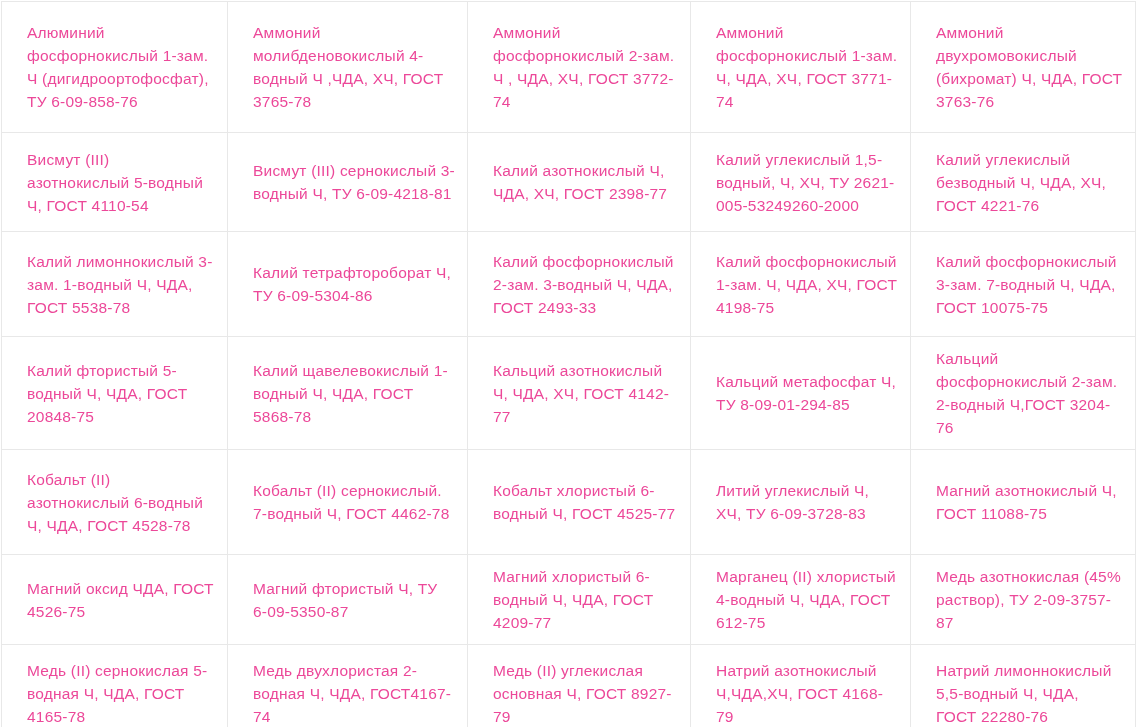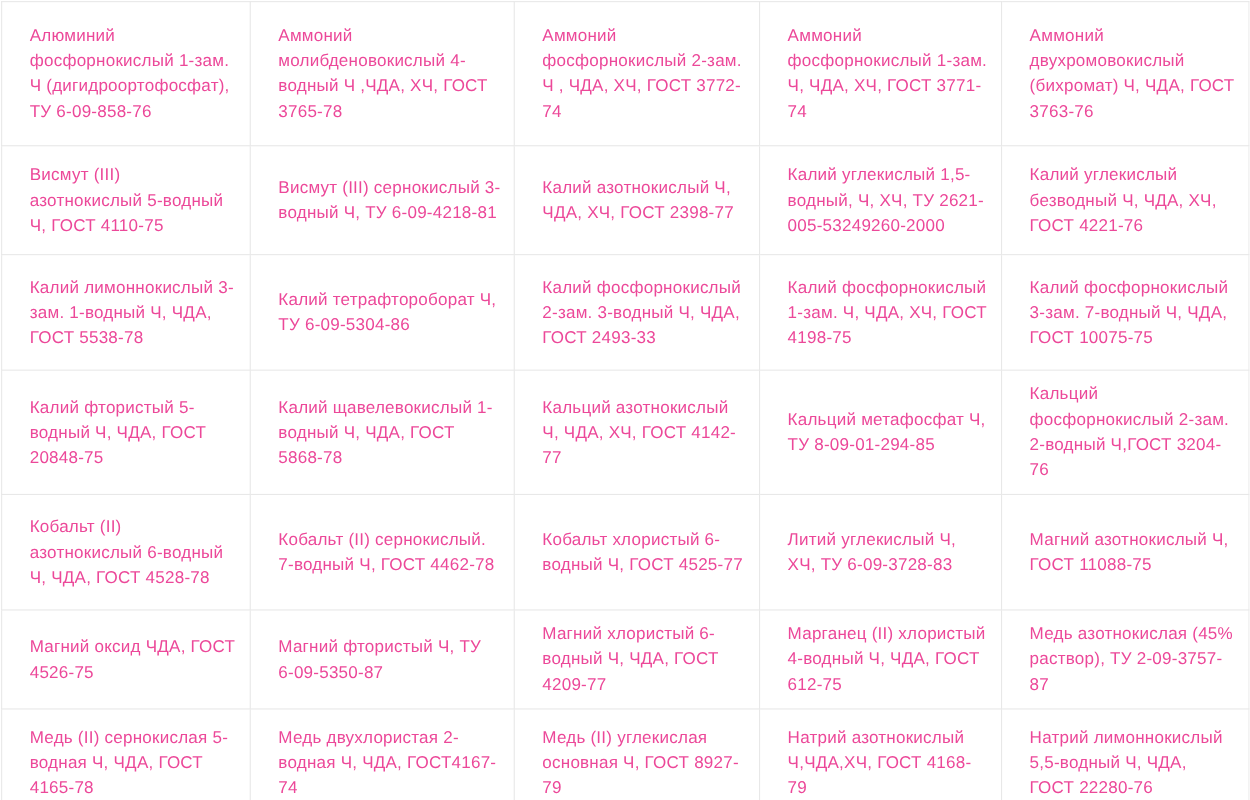--- a/index.html
+++ b/index.html
@@ -50,21 +50,21 @@
     </colgroup>
     <tbody>
       <tr class="r1">
         <td>Алюминий фосфорнокислый 1-зам. Ч (дигидроортофосфат), ТУ 6-09-858-76</td>
         <td>Аммоний молибденовокислый 4-водный Ч ,ЧДА, ХЧ, ГОСТ 3765-78</td>
         <td>Аммоний фосфорнокислый 2-зам. Ч , ЧДА, ХЧ, ГОСТ 3772-74</td>
         <td>Аммоний фосфорнокислый 1-зам. Ч, ЧДА, ХЧ, ГОСТ 3771-74</td>
         <td>Аммоний двухромовокислый (бихромат) Ч, ЧДА, ГОСТ 3763-76</td>
       </tr>
       <tr class="r2">
-        <td>Висмут (III) азотнокислый 5-водный Ч, ГОСТ 4110-75</td>
+        <td>Висмут (III) азотнокислый 5-водный Ч, ГОСТ 4110-54</td>
         <td>Висмут (III) сернокислый 3-водный Ч, ТУ 6-09-4218-81</td>
         <td>Калий азотнокислый Ч, ЧДА, ХЧ, ГОСТ 2398-77</td>
         <td>Калий углекислый 1,5-водный, Ч, ХЧ, ТУ 2621-005-53249260-2000</td>
         <td>Калий углекислый безводный Ч, ЧДА, ХЧ, ГОСТ 4221-76</td>
       </tr>
       <tr class="r3">
         <td>Калий лимоннокислый 3-зам. 1-водный Ч, ЧДА, ГОСТ 5538-78</td>
         <td>Калий тетрафтороборат Ч, ТУ 6-09-5304-86</td>
         <td>Калий фосфорнокислый 2-зам. 3-водный Ч, ЧДА, ГОСТ 2493-33</td>
         <td>Калий фосфорнокислый 1-зам. Ч, ЧДА, ХЧ, ГОСТ 4198-75</td>

